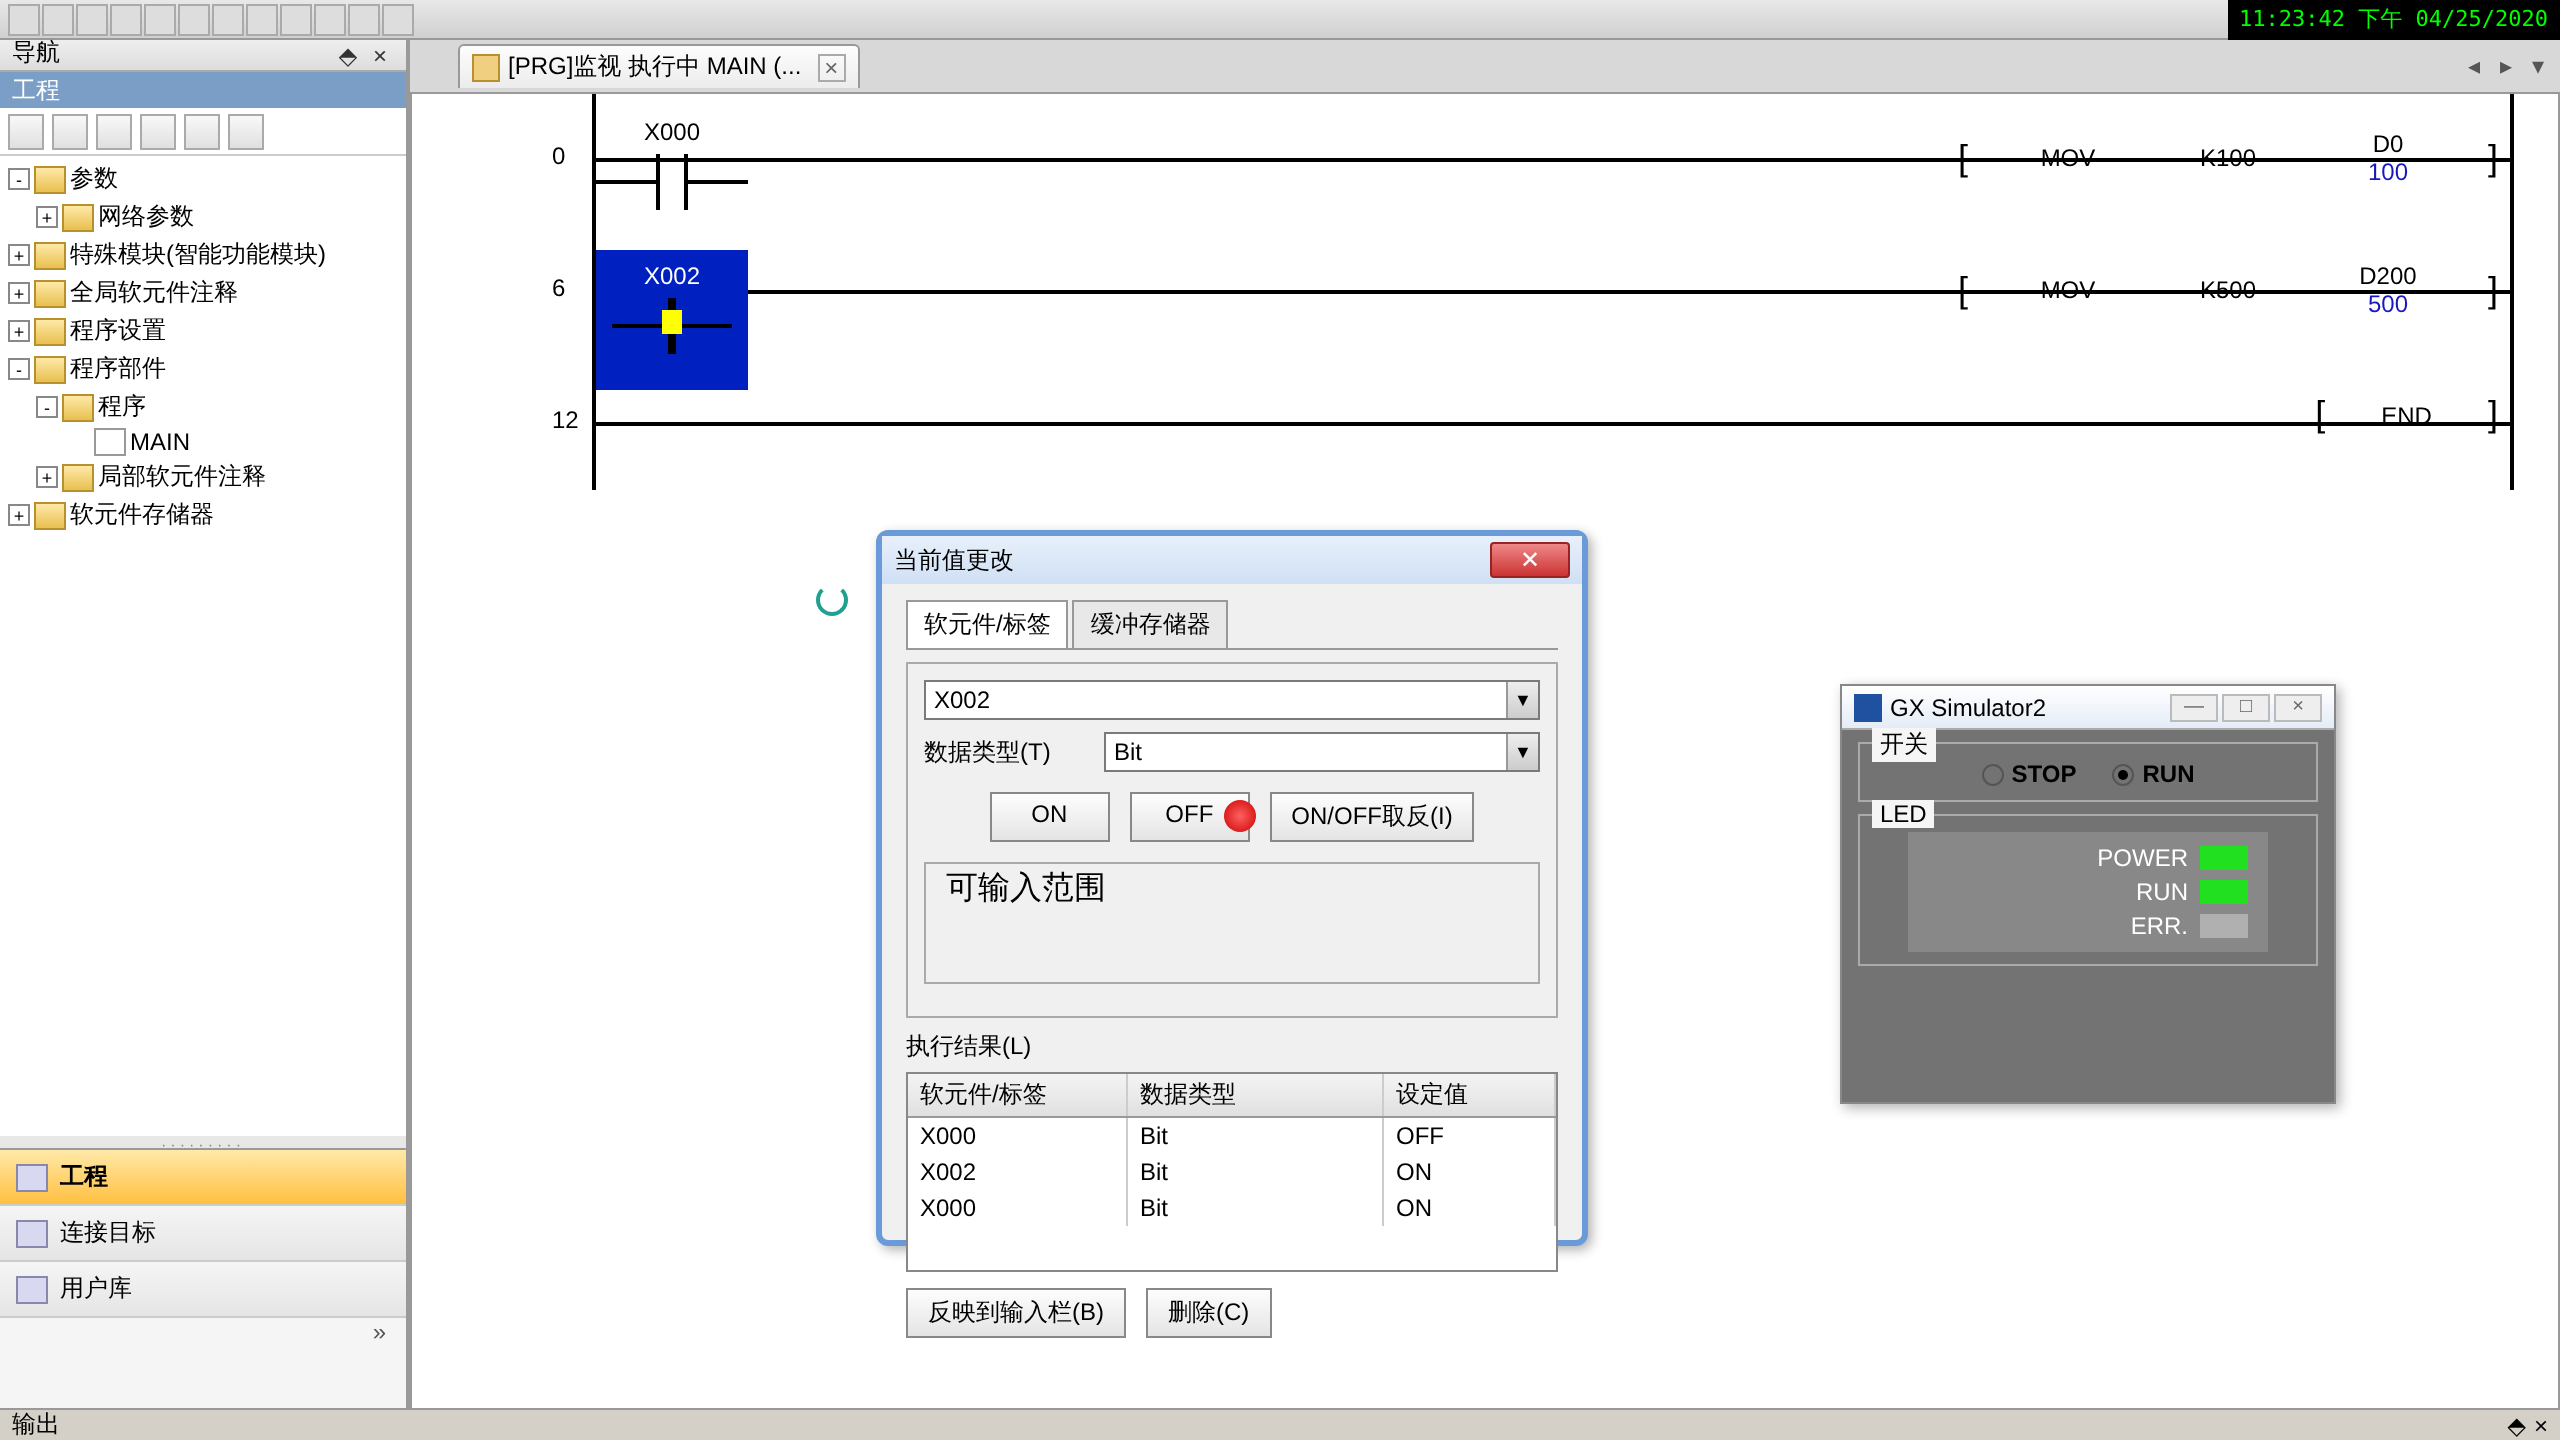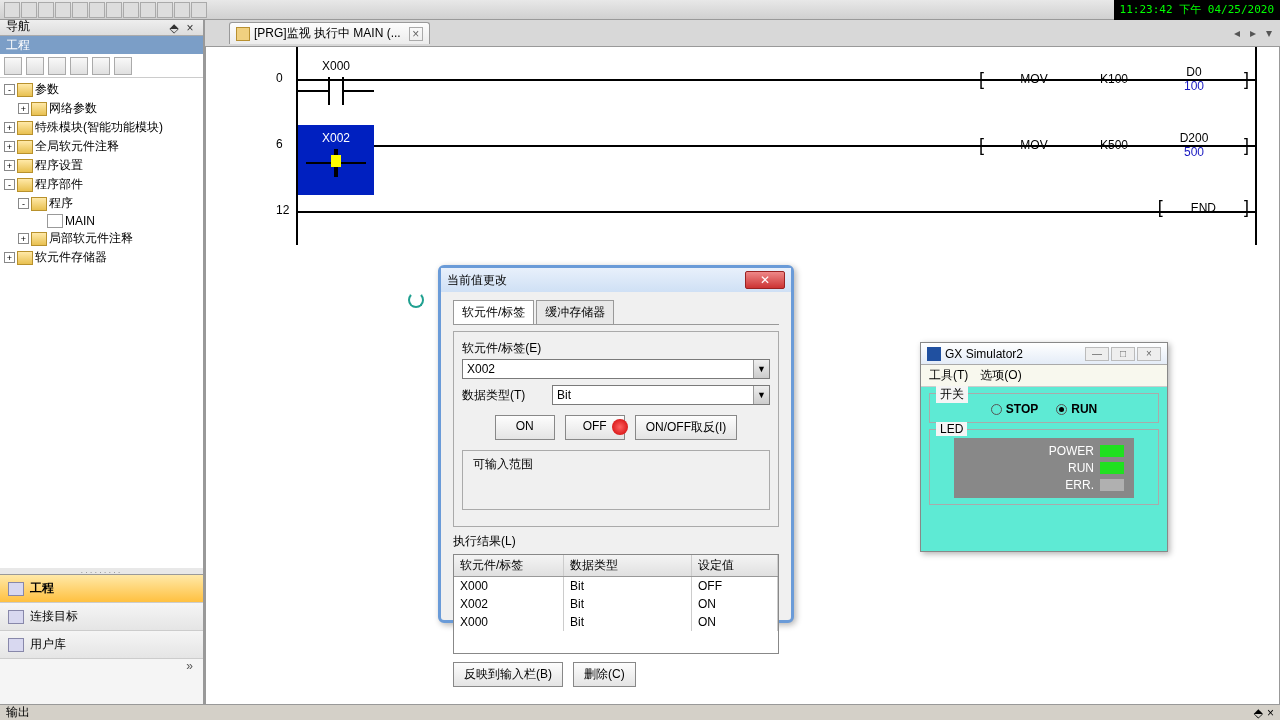--- a/index.html
+++ b/index.html
@@ -88,32 +88,32 @@
 .sub-tab.inactive { background: #e8e8e8; }
 .content-frame { border: 1px solid #aaa; padding: 8px; background: #f0f0f0; }
 .field-row { margin-bottom: 6px; display: flex; align-items: center; }
 .field-label { width: 90px; }
 .combo { flex: 1; height: 20px; border: 1px solid #7a7a7a; background: #fff; display: flex; align-items: center; padding: 0 4px; position: relative; }
 .combo-arrow { position: absolute; right: 0; width: 16px; height: 18px; background: linear-gradient(#eee,#ccc); border-left: 1px solid #999; display: flex; align-items: center; justify-content: center; font-size: 9px; }
 .btn-row { display: flex; gap: 10px; justify-content: center; margin: 10px 0; }
 .btn { min-width: 60px; padding: 3px 10px; background: linear-gradient(#fdfdfd,#e4e4e4); border: 1px solid #888; text-align: center; position: relative; }
 .red-dot { position: absolute; width: 16px; height: 16px; background: radial-gradient(#ff6060,#cc0000); border-radius: 50%; right: -4px; top: 3px; }
 .fieldset { border: 1px solid #aaa; padding: 6px; margin-bottom: 8px; }
-.fieldset-legend { font-size: 12px; padding: 0 4px; background: #f0f0f0; margin-top: -12px; display: inline-block; }
+.fieldset-legend { font-size: 16px; padding: 0 4px; background: #f0f0f0; margin-top: -12px; display: inline-block; }
 .fieldset-body { min-height: 30px; }
 
 .result-toggle { display: inline-block; padding: 3px 10px; border: 1px solid #888; background: linear-gradient(#fdfdfd,#e4e4e4); }
 .results-table { width: 100%; border: 1px solid #888; background: #fff; margin-top: 4px; height: 100px; }
 .rt-head { display: flex; background: linear-gradient(#f4f4f4,#e0e0e0); border-bottom: 1px solid #999; }
 .rt-cell { padding: 2px 6px; border-right: 1px solid #ccc; }
 .rt-c1 { width: 110px; } .rt-c2 { width: 128px; } .rt-c3 { flex: 1; }
 .rt-row { display: flex; }
 
 
-.dlg2 { left: 920px; top: 342px; width: 248px; height: 210px; background: #5eead4; border: 1px solid #888; }
+.dlg2 { left: 920px; top: 342px; width: 248px; height: 210px; background: #737373; border: 1px solid #888; }
 .dlg2-title { height: 22px; background: linear-gradient(#fff,#e4ecf7); display: flex; align-items: center; padding: 0 6px; border-bottom: 1px solid #aaa; }
 .dlg2-title-icon { width: 14px; height: 14px; background: #2050a0; margin-right: 4px; }
 .dlg2-winbtns { margin-left: auto; display: flex; gap: 2px; }
 .dlg2-winbtn { width: 24px; height: 14px; border: 1px solid #bbb; background: #eee; display: flex; align-items: center; justify-content: center; font-size: 10px; color: #666; }
 .dlg2-menu { height: 22px; background: #f8f8ee; display: flex; align-items: center; gap: 12px; padding: 0 8px; border-bottom: 1px solid #ccc; }
 .dlg2-body { padding: 6px 8px; }
 .sim-fieldset { border: 1px solid #aaa; padding: 8px 24px 6px; margin-bottom: 6px; position: relative; }
 .sim-legend { position: absolute; top: -8px; left: 6px; background: #f5f5f5; padding: 0 4px; }
 .radio-row { display: flex; gap: 18px; justify-content: center; }
 .radio-item { display: flex; align-items: center; gap: 4px; font-weight: bold; }
@@ -333,21 +333,20 @@
   <div class="dlg-title">
     <span>当前值更改</span>
     <div class="dlg-close">✕</div>
   </div>
   <div class="dlg-body">
     <div class="sub-tabs">
       <div class="sub-tab">软元件/标签</div>
       <div class="sub-tab inactive">缓冲存储器</div>
     </div>
     <div class="content-frame">
-      <div style="margin-bottom:2px;"><span>软元件/标签(E)</span></div>
       <div class="field-row">
         <div class="combo">
           <span>X002</span>
           <span class="combo-arrow">▼</span>
         </div>
       </div>
       <div class="field-row">
         <span class="field-label">数据类型(T)</span>
         <div class="combo">
           <span>Bit</span>
@@ -402,24 +401,20 @@
 <div class="dialog dlg2">
   <div class="dlg2-title">
     <span class="dlg2-title-icon"></span>
     <span>GX Simulator2</span>
     <div class="dlg2-winbtns">
       <span class="dlg2-winbtn">—</span>
       <span class="dlg2-winbtn">□</span>
       <span class="dlg2-winbtn">×</span>
     </div>
   </div>
-  <div class="dlg2-menu">
-    <span>工具(T)</span>
-    <span>选项(O)</span>
-  </div>
   <div class="dlg2-body">
     <div class="sim-fieldset">
       <span class="sim-legend">开关</span>
       <div class="radio-row">
         <div class="radio-item">
           <span class="radio"></span>
           <span>STOP</span>
         </div>
         <div class="radio-item">
           <span class="radio checked"></span>

